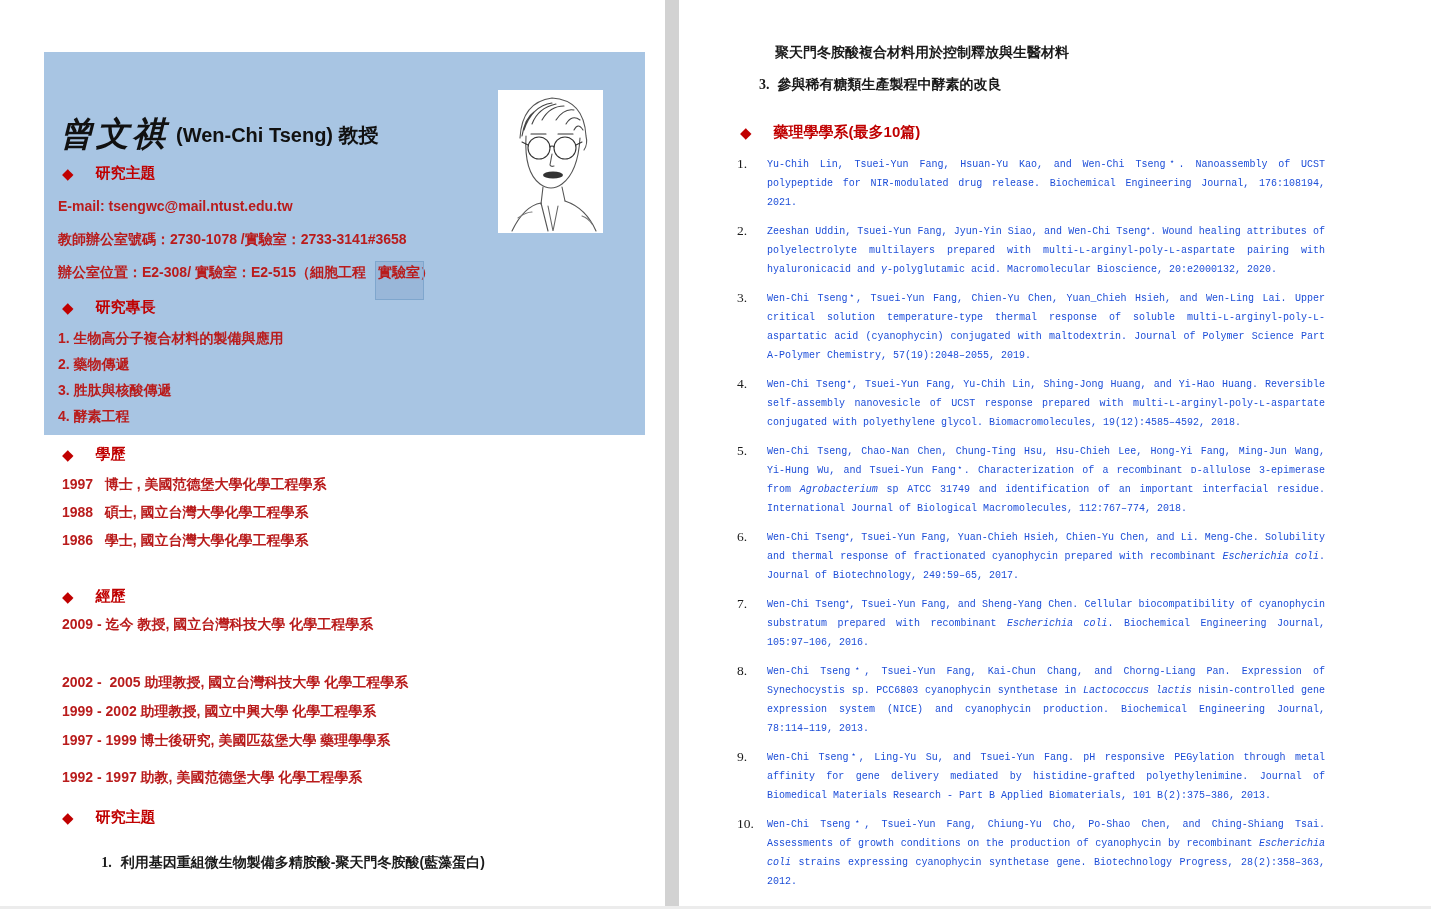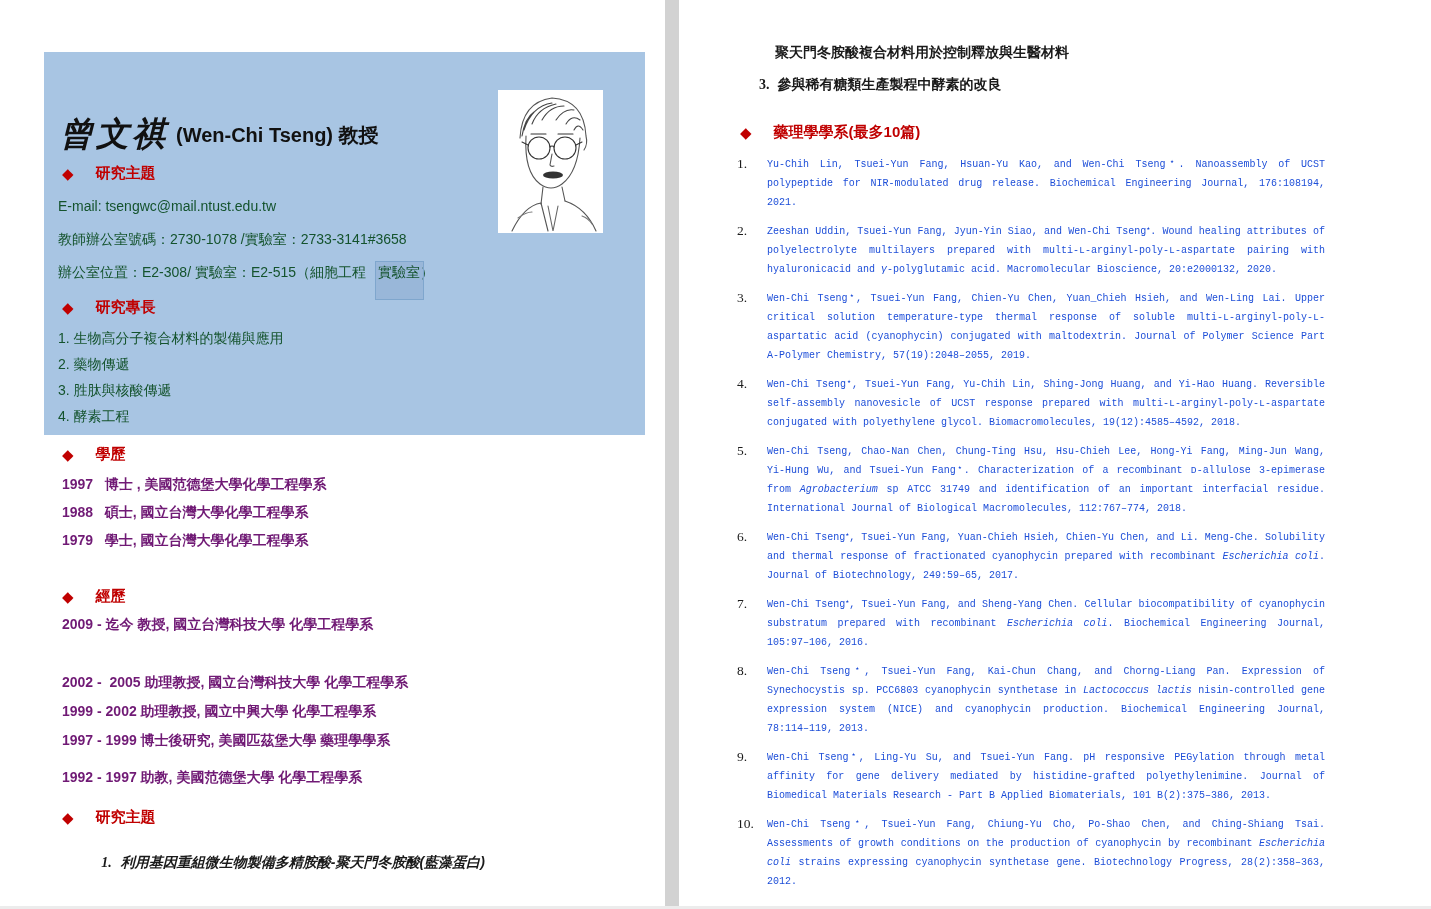--- a/index.html
+++ b/index.html
@@ -28,31 +28,31 @@
 
   .portrait{
     position:absolute;left:454px;top:38px;width:105px;height:143px;
     background:#ffffff;overflow:hidden;
   }
 
   .sec-head{position:absolute;display:flex;align-items:center;white-space:nowrap;}
   .diamond{color:#c00000;font-size:15px;line-height:15px;}
   .sec-head .sec-title{color:#c00000;font-size:15px;font-weight:bold;margin-left:22px;}
 
-  .card-line{position:absolute;left:14px;font-size:14px;font-weight:normal;color:#14532d;white-space:pre;}
+  .card-line{position:absolute;left:14px;font-size:14px;font-weight:bold;color:#b91c1c;white-space:pre;}
 
   .hl{position:relative;display:inline-block;z-index:0;margin-left:12px;}
   .hl::before{
     content:"";position:absolute;left:-3px;top:-3px;width:calc(100% + 5px);height:37px;
     background:rgba(125,158,198,0.35);border:1px solid #7fa6cd;z-index:-1;
   }
 
   
-  .plain-line{position:absolute;font-size:14px;font-weight:bold;color:#701a75;white-space:pre;}
-  .topic-row{position:absolute;left:78px;white-space:pre;font-weight:bold;font-size:14px;font-style:italic;}
+  .plain-line{position:absolute;font-size:14px;font-weight:bold;color:#b91c1c;white-space:pre;}
+  .topic-row{position:absolute;left:78px;white-space:pre;font-weight:bold;font-size:14px;}
   .topic-no{font-family:"Liberation Serif",serif;font-weight:bold;font-size:14px;margin-right:9px;}
 
   
   .cont-line{position:absolute;left:96px;top:44px;font-size:14px;font-weight:bold;white-space:nowrap;}
   .r-topic{position:absolute;left:80px;top:76px;font-size:14px;font-weight:bold;white-space:nowrap;}
   .r-topic .topic-no{margin-right:8px;}
   .pub-head{left:61px;top:123px;}
   .pubs{position:absolute;left:58px;top:155px;width:596px;list-style:none;margin:0;padding:0;}
   .pub{display:flex;margin-bottom:10px;}
   .pub-no{
@@ -117,21 +117,21 @@
       <div class="card-line" style="top:330px;">3. 胜肽與核酸傳遞</div>
       <div class="card-line" style="top:356px;">4. 酵素工程</div>
     </div>
 
     <div class="sec-head" style="left:62px;top:445px;">
       <span class="diamond">◆</span>
       <span class="sec-title">學歷</span>
     </div>
     <div class="plain-line" style="left:62px;top:476px;">1997   博士 , 美國范德堡大學化學工程學系</div>
     <div class="plain-line" style="left:62px;top:504px;">1988   碩士, 國立台灣大學化學工程學系</div>
-    <div class="plain-line" style="left:62px;top:532px;">1979   學士, 國立台灣大學化學工程學系</div>
+    <div class="plain-line" style="left:62px;top:532px;">1986   學士, 國立台灣大學化學工程學系</div>
 
     <div class="sec-head" style="left:62px;top:587px;">
       <span class="diamond">◆</span>
       <span class="sec-title">經歷</span>
     </div>
     <div class="plain-line" style="left:62px;top:616px;">2009 - 迄今 教授, 國立台灣科技大學 化學工程學系</div>
     <div class="plain-line" style="left:62px;top:674px;">2002 -  2005 助理教授, 國立台灣科技大學 化學工程學系</div>
     <div class="plain-line" style="left:62px;top:703px;">1999 - 2002 助理教授, 國立中興大學 化學工程學系</div>
     <div class="plain-line" style="left:62px;top:732px;">1997 - 1999 博士後研究, 美國匹茲堡大學 藥理學學系</div>
     <div class="plain-line" style="left:62px;top:769px;">1992 - 1997 助教, 美國范德堡大學 化學工程學系</div>

